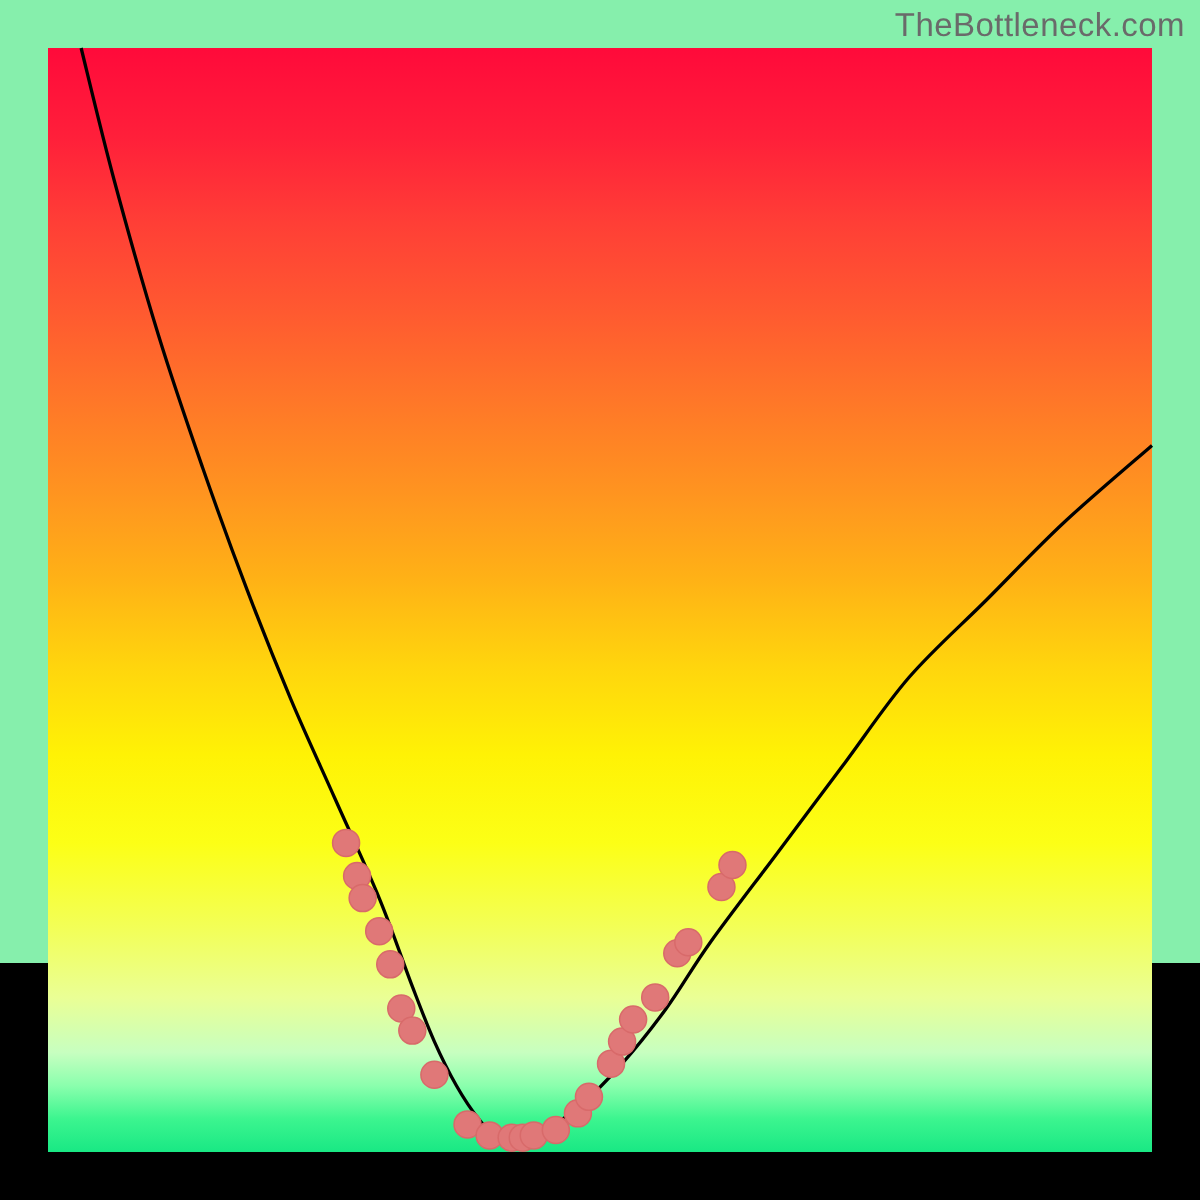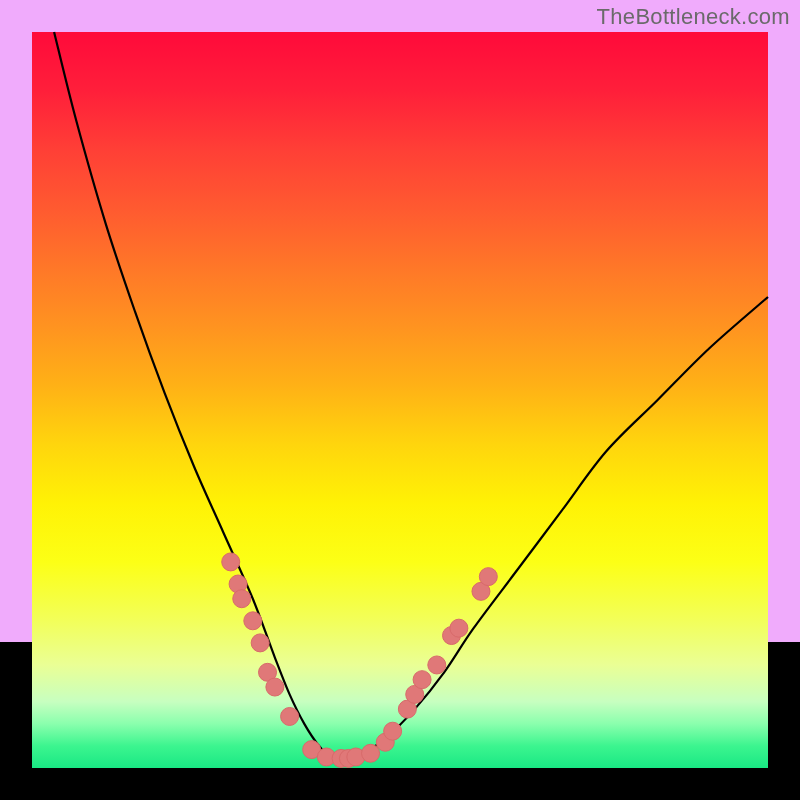--- a/index.html
+++ b/index.html
@@ -8,21 +8,21 @@
     width: 800px;
     height: 800px;
     background: #000;
     overflow: hidden;
     font-family: Arial, Helvetica, sans-serif;
   }
   .stage {
     position: relative;
     width: 800px;
     height: 642px;
-    background: #f0abfc;
+    background: #86efac;
   }
   .plot-area {
     position: absolute;
     left: 32px;
     top: 32px;
     width: 736px;
     height: 736px;
     background: linear-gradient(to bottom,
       #ff0a3a 0%,
       #ff1f3a 8%,

